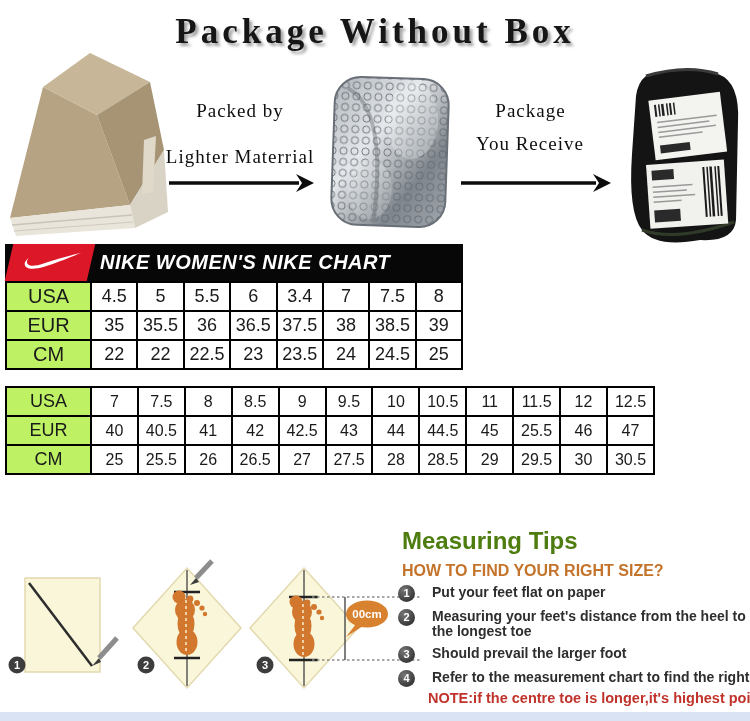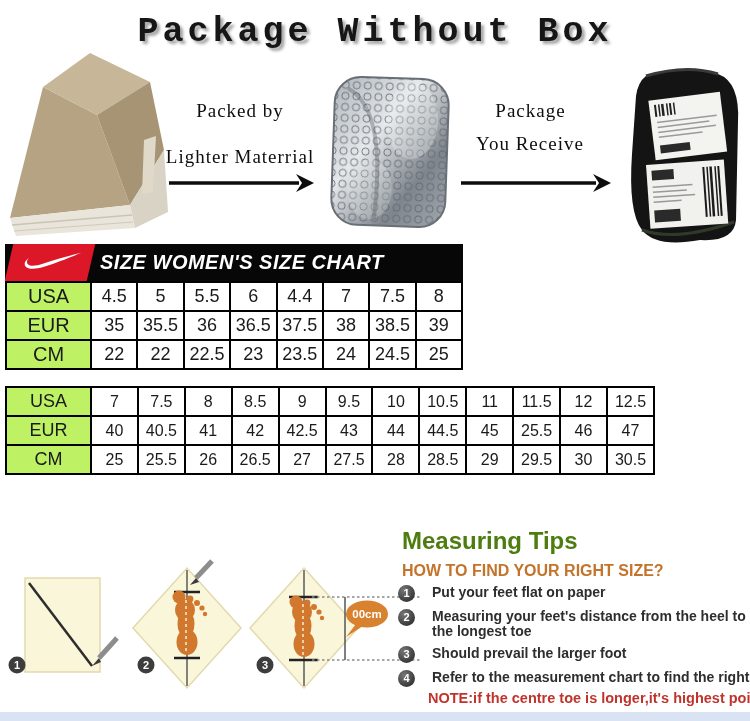--- a/index.html
+++ b/index.html
@@ -1,21 +1,21 @@
 <!DOCTYPE html>
 <html><head>
 <meta charset="utf-8">
 <style>
   html,body{margin:0;padding:0;background:#fff;}
   #page{position:relative;width:750px;height:721px;background:#ffffff;overflow:hidden;
         font-family:"Liberation Sans",sans-serif;}
 
   
   .main-title{position:absolute;left:0;top:12px;width:750px;text-align:center;
-    font-family:Liberation Mono, monospace;font-size:35px;font-weight:600;color:#161616;
+    font-family:Liberation Serif, serif;font-size:35px;font-weight:600;color:#161616;
     letter-spacing:4px;text-shadow:3px 3px 3px #a5a5a5;}
   .serif-cap{position:absolute;text-align:center;font-family:"Liberation Serif",serif;
     font-size:19px;color:#0e0e0e;letter-spacing:1px;white-space:nowrap;}
   .photo{position:absolute;}
   .arrow{position:absolute;}
 
   
   .chart{position:absolute;left:5px;}
   .chart-header{position:relative;background:#070707;display:flex;align-items:center;}
   .chart-title{color:#ffffff;font-style:italic;font-weight:bold;letter-spacing:.5px;white-space:nowrap;}
@@ -140,31 +140,31 @@
     </g>
   </svg>
 
   <div class="chart" id="women-chart">
     <div class="chart-header">
       <div class="nike-badge">
         <svg width="62" height="24" viewBox="0 0 100 35">
           <path d="M97,1 C77,10 57,19 41,24 C28,28 17,27.5 12,23 C8,19.4 9,14 14,9 C11.5,13.5 12,17.5 15.5,20 C20,23.2 29,22.5 40,18.5 C57,12.3 78,5.5 97,1 Z" fill="#ffffff"></path>
         </svg>
       </div>
-      <span class="chart-title">SIZE WOMEN'S SIZE CHART</span>
+      <span class="chart-title">NIKE WOMEN'S NIKE CHART</span>
     </div>
     <table class="size-table">
         <tbody>
           <tr>
             <td class="lbl">USA</td>
             <td>4.5</td>
             <td>5</td>
             <td>5.5</td>
             <td>6</td>
-            <td>4.4</td>
+            <td>3.4</td>
             <td>7</td>
             <td>7.5</td>
             <td>8</td>
           </tr>
           <tr>
             <td class="lbl">EUR</td>
             <td>35</td>
             <td>35.5</td>
             <td>36</td>
             <td>36.5</td>

